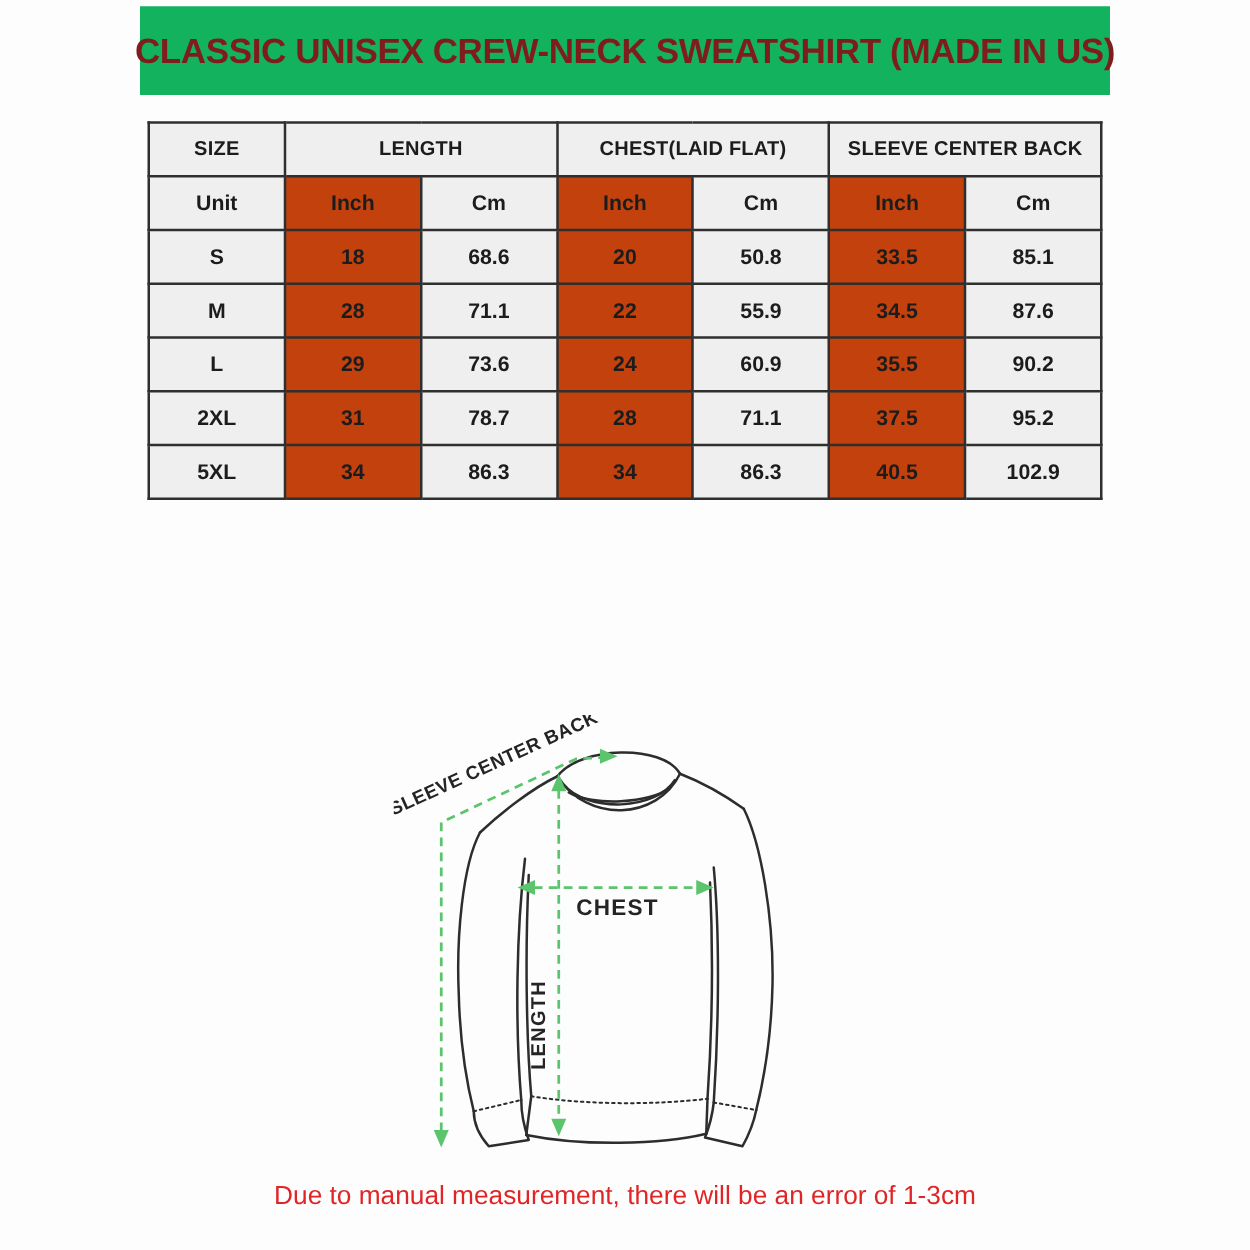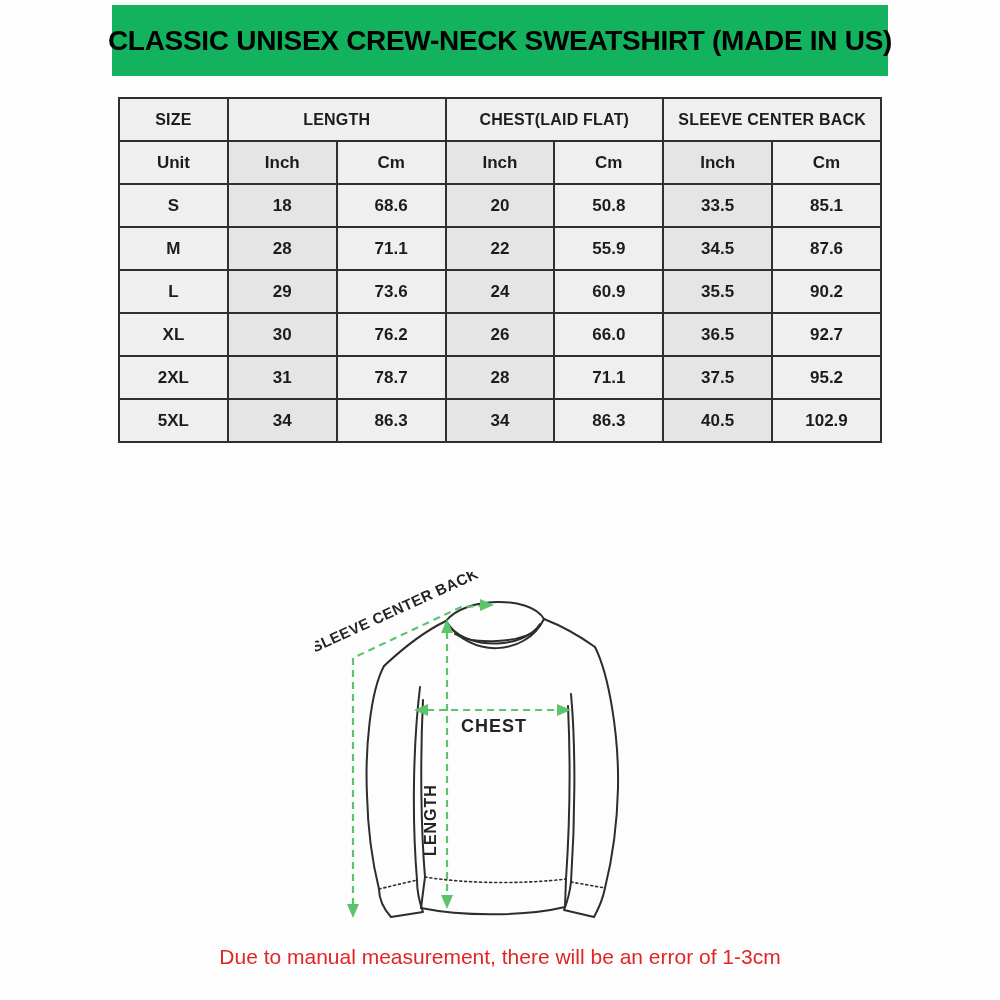--- a/index.html
+++ b/index.html
@@ -4,37 +4,37 @@
 <style>
   html,body{margin:0;padding:0;}
   body{
     width:1000px;height:1000px;position:relative;background:#fdfdfd;
     font-family:"Liberation Sans","DejaVu Sans",sans-serif;
     -webkit-font-smoothing:antialiased;overflow:hidden;
   }
   
   .title-bar{
     position:absolute;left:112px;top:5px;width:776px;height:71px;
-    background:#12b25f;color:#000000;
+    background:#12b25f;color:#7f1d1d;
     display:flex;align-items:center;justify-content:center;
     font-size:28px;font-weight:700;letter-spacing:-.3px;white-space:nowrap;
   }
   
   .size-table-wrap{position:absolute;left:118px;top:97px;width:732px;}
   table.size-table{
     border-collapse:collapse;table-layout:fixed;width:764px;
   }
   .size-table td,.size-table th{
     border:2px solid #2f2f2f;height:41px;padding:0;
     text-align:center;vertical-align:middle;
     font-size:17px;font-weight:700;color:#1c1c1c;
   }
   .size-table th{font-size:16px;letter-spacing:.2px;}
   .cell-g{background:#efefef;}
-  .cell-w{background:#e5e5e5;}
+  .cell-w{background:#c2410c;}
   
   .diagram{position:absolute;left:315px;top:572px;width:380px;height:375px;}
   .diagram svg{width:100%;height:100%;}
   .garment{fill:none;stroke:#2d2d2d;stroke-width:2;stroke-linecap:round;stroke-linejoin:round;}
   .garment-dot{fill:none;stroke:#2d2d2d;stroke-width:1.6;stroke-dasharray:2 3;stroke-linecap:round;}
   .measure{fill:none;stroke:#5bc46d;stroke-width:2.2;stroke-dasharray:7 5;stroke-linecap:butt;}
   .arrowhead{fill:#5bc46d;stroke:none;}
   .diag-label{fill:#242424;font-family:"Liberation Sans","DejaVu Sans",sans-serif;font-weight:700;}
   
   .note{
@@ -86,29 +86,20 @@
       <td class="cell-g">87.6</td>
     </tr>
     <tr>
       <td class="cell-g">L</td>
       <td class="cell-w">29</td>
       <td class="cell-g">73.6</td>
       <td class="cell-w">24</td>
       <td class="cell-g">60.9</td>
       <td class="cell-w">35.5</td>
       <td class="cell-g">90.2</td>
-    </tr>
-    <tr>
-      <td class="cell-g">XL</td>
-      <td class="cell-w">30</td>
-      <td class="cell-g">76.2</td>
-      <td class="cell-w">26</td>
-      <td class="cell-g">66.0</td>
-      <td class="cell-w">36.5</td>
-      <td class="cell-g">92.7</td>
     </tr>
     <tr>
       <td class="cell-g">2XL</td>
       <td class="cell-w">31</td>
       <td class="cell-g">78.7</td>
       <td class="cell-w">28</td>
       <td class="cell-g">71.1</td>
       <td class="cell-w">37.5</td>
       <td class="cell-g">95.2</td>
     </tr>

